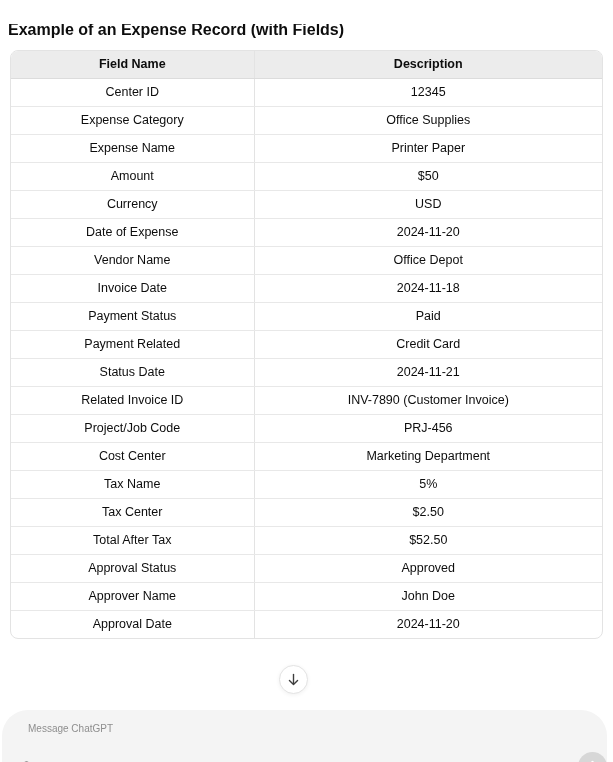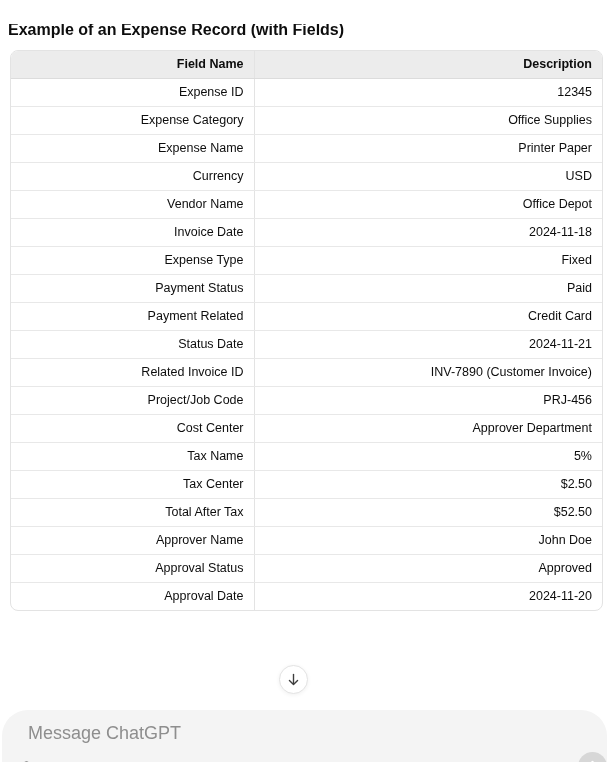--- a/index.html
+++ b/index.html
@@ -17,21 +17,21 @@
     font-size: 16px; font-weight: 700; color: #0d0d0d;
     white-space: nowrap;
   }
 
   .table-wrap {
     position: absolute; top: 26px; left: 10px; width: 593px;
     border: 1px solid #e3e3e3; border-radius: 8px;
     overflow: hidden; background: #fff;
   }
   table { width: 100%; border-collapse: collapse; font-size: 12.5px; color: #0d0d0d; table-layout: fixed; }
-  th, td { text-align: right; padding: 7px 10px; line-height: 13px; vertical-align: middle; white-space: nowrap; overflow: hidden; }
+  th, td { text-align: center; padding: 7px 10px; line-height: 13px; vertical-align: middle; white-space: nowrap; overflow: hidden; }
   thead th { background: #ececec; font-weight: 600; border-bottom: 1px solid #dcdcdc; }
   tbody td { border-bottom: 1px solid #e8e8e8; font-weight: 400; }
   tbody tr:last-child td { border-bottom: none; }
   th:first-child, td:first-child { width: 243px; border-right: 1px solid #e3e3e3; }
 
   .scroll-btn {
     position: absolute; left: 279px; top: 641px;
     width: 29px; height: 29px; border-radius: 50%;
     background: #ffffff; border: 1px solid #e3e3e3;
     box-shadow: 0 1px 4px rgba(0,0,0,0.06);
@@ -42,21 +42,21 @@
   .composer {
     position: absolute; left: 2px; top: 686px;
     width: 605px; height: 100px;
     background: #f4f4f4; border-radius: 26px;
     z-index: 4;
   }
   .composer textarea {
     position: absolute; top: 13px; left: 26px;
     width: 540px; height: 26px;
     background: transparent; border: none; outline: none;
-    font-family: inherit; font-size: 18px; color: #a21caf;
+    font-family: inherit; font-size: 10px; color: #a21caf;
     resize: none; padding: 0;
   }
   .composer textarea::placeholder { color: #8e8e8e; opacity: 1; }
   .attach-btn {
     position: absolute; left: 7px; top: 46px;
     width: 28px; height: 28px;
     display: flex; align-items: center; justify-content: center;
     cursor: pointer; background: transparent; border: none; padding: 0;
   }
   .send-btn {
@@ -77,48 +77,52 @@
   <div class="table-wrap">
     <table>
       <thead>
         <tr>
           <th>Field Name</th>
           <th>Description</th>
         </tr>
       </thead>
       <tbody>
         <tr>
-            <td>Expense ID</td>
+            <td>Center ID</td>
             <td>12345</td>
           </tr>
         <tr>
             <td>Expense Category</td>
             <td>Office Supplies</td>
           </tr>
         <tr>
             <td>Expense Name</td>
             <td>Printer Paper</td>
           </tr>
         <tr>
+            <td>Amount</td>
+            <td>$50</td>
+          </tr>
+        <tr>
             <td>Currency</td>
             <td>USD</td>
           </tr>
         <tr>
+            <td>Date of Expense</td>
+            <td>2024-11-20</td>
+          </tr>
+        <tr>
             <td>Vendor Name</td>
             <td>Office Depot</td>
           </tr>
         <tr>
             <td>Invoice Date</td>
             <td>2024-11-18</td>
           </tr>
         <tr>
-            <td>Expense Type</td>
-            <td>Fixed</td>
-          </tr>
-        <tr>
             <td>Payment Status</td>
             <td>Paid</td>
           </tr>
         <tr>
             <td>Payment Related</td>
             <td>Credit Card</td>
           </tr>
         <tr>
             <td>Status Date</td>
             <td>2024-11-21</td>
@@ -126,41 +130,41 @@
         <tr>
             <td>Related Invoice ID</td>
             <td>INV-7890 (Customer Invoice)</td>
           </tr>
         <tr>
             <td>Project/Job Code</td>
             <td>PRJ-456</td>
           </tr>
         <tr>
             <td>Cost Center</td>
-            <td>Approver Department</td>
+            <td>Marketing Department</td>
           </tr>
         <tr>
             <td>Tax Name</td>
             <td>5%</td>
           </tr>
         <tr>
             <td>Tax Center</td>
             <td>$2.50</td>
           </tr>
         <tr>
             <td>Total After Tax</td>
             <td>$52.50</td>
           </tr>
         <tr>
+            <td>Approval Status</td>
+            <td>Approved</td>
+          </tr>
+        <tr>
             <td>Approver Name</td>
             <td>John Doe</td>
-          </tr>
-        <tr>
-            <td>Approval Status</td>
-            <td>Approved</td>
           </tr>
         <tr>
             <td>Approval Date</td>
             <td>2024-11-20</td>
           </tr>
       </tbody>
     </table>
   </div>
 
   <div class="scroll-btn">

